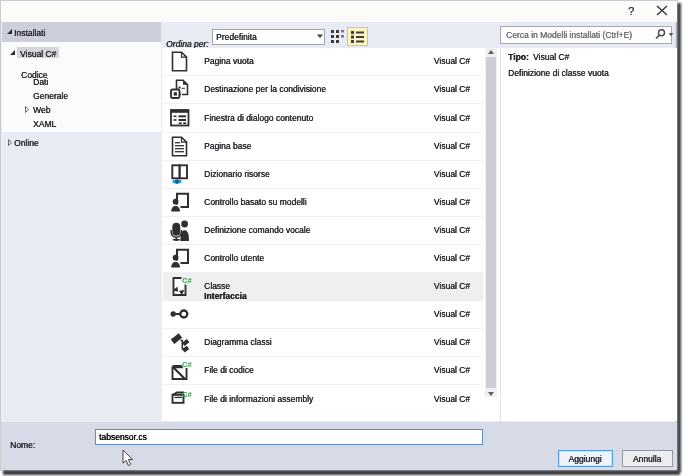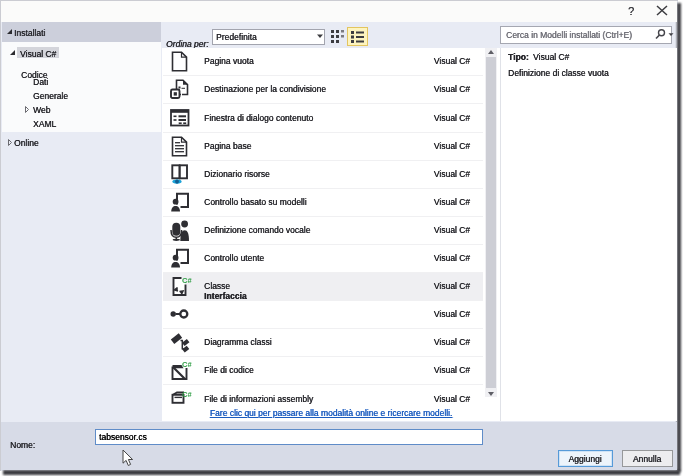--- a/index.html
+++ b/index.html
@@ -223,21 +223,20 @@
 
   <div class="abs" style="left:485px; top:48px; width:12px; height:349px; background:#f0f0f3;"></div>
   <div class="abs" style="left:486px; top:57px; width:10px; height:331px; background:#cdced5;"></div>
   <svg class="abs" style="left:488px; top:50px;" width="6" height="4" viewBox="0 0 6 4">
       <polygon points="0,4 6,4 3,0" fill="#5f5f66"></polygon>
     </svg>
   <svg class="abs" style="left:488px; top:391.5px;" width="6" height="4" viewBox="0 0 6 4">
       <polygon points="0,0 6,0 3,4" fill="#5f5f66"></polygon>
     </svg>
 
-  <div class="t" style="left:331px; top:408px; transform:translateX(-50%); color:#1a5bbf; text-decoration:underline;">Fare clic qui per passare alla modalità online e ricercare modelli.</div>
 
   <div class="abs" style="left:1px; top:422px; width:676px; height:48px; background:#d7dbe7;"></div>
   <div class="t" style="left:10px; top:440px;">Nome:</div>
   <div class="abs" style="left:95px; top:429px; width:388px; height:16px; background:#fff; border:1px solid #5f8cc8;"></div>
   <div class="t" style="left:99px; top:432px; color:#000;">tabsensor.cs</div>
 
   <div class="abs" style="left:558px; top:450px; width:55px; height:17px; background:#edf4fb; border:1px solid #569ad8; box-shadow:inset 0 0 0 1px #cfe3f6;"></div>
   <div class="t" style="left:585px; top:454px; transform:translateX(-50%);">Aggiungi</div>
   <div class="abs" style="left:622px; top:450px; width:51px; height:17px; background:#ededef; border:1px solid #97989a;"></div>
   <div class="t" style="left:647px; top:454px; transform:translateX(-50%);">Annulla</div>

